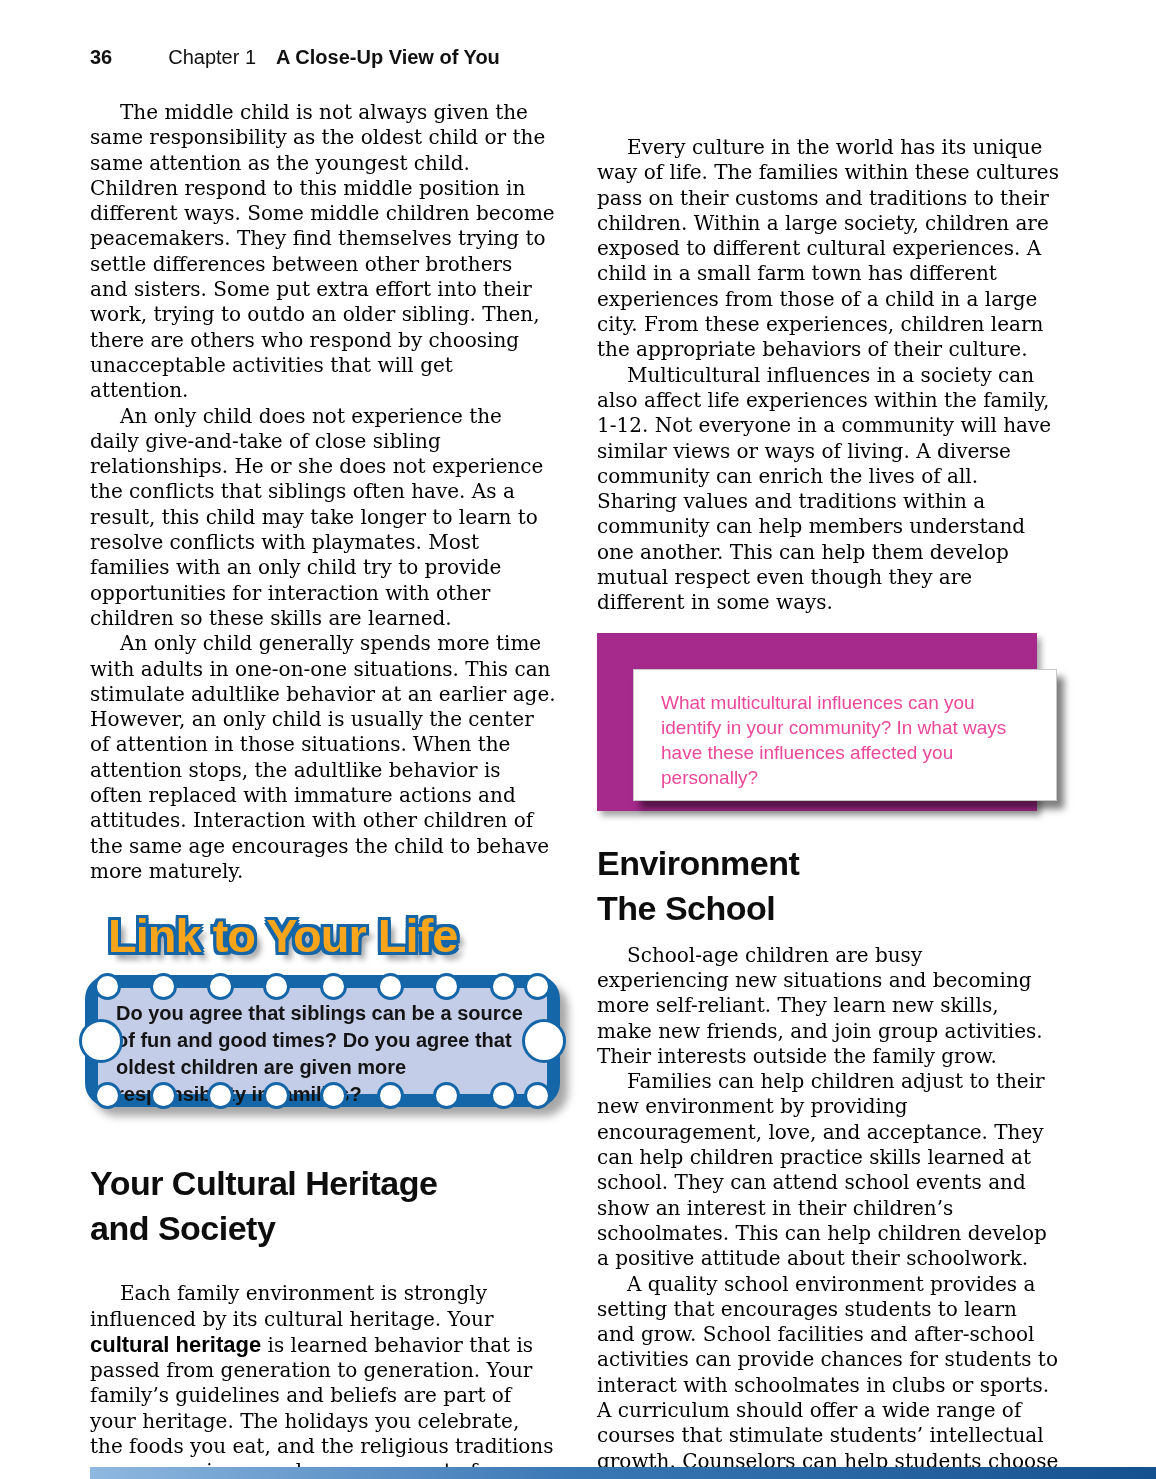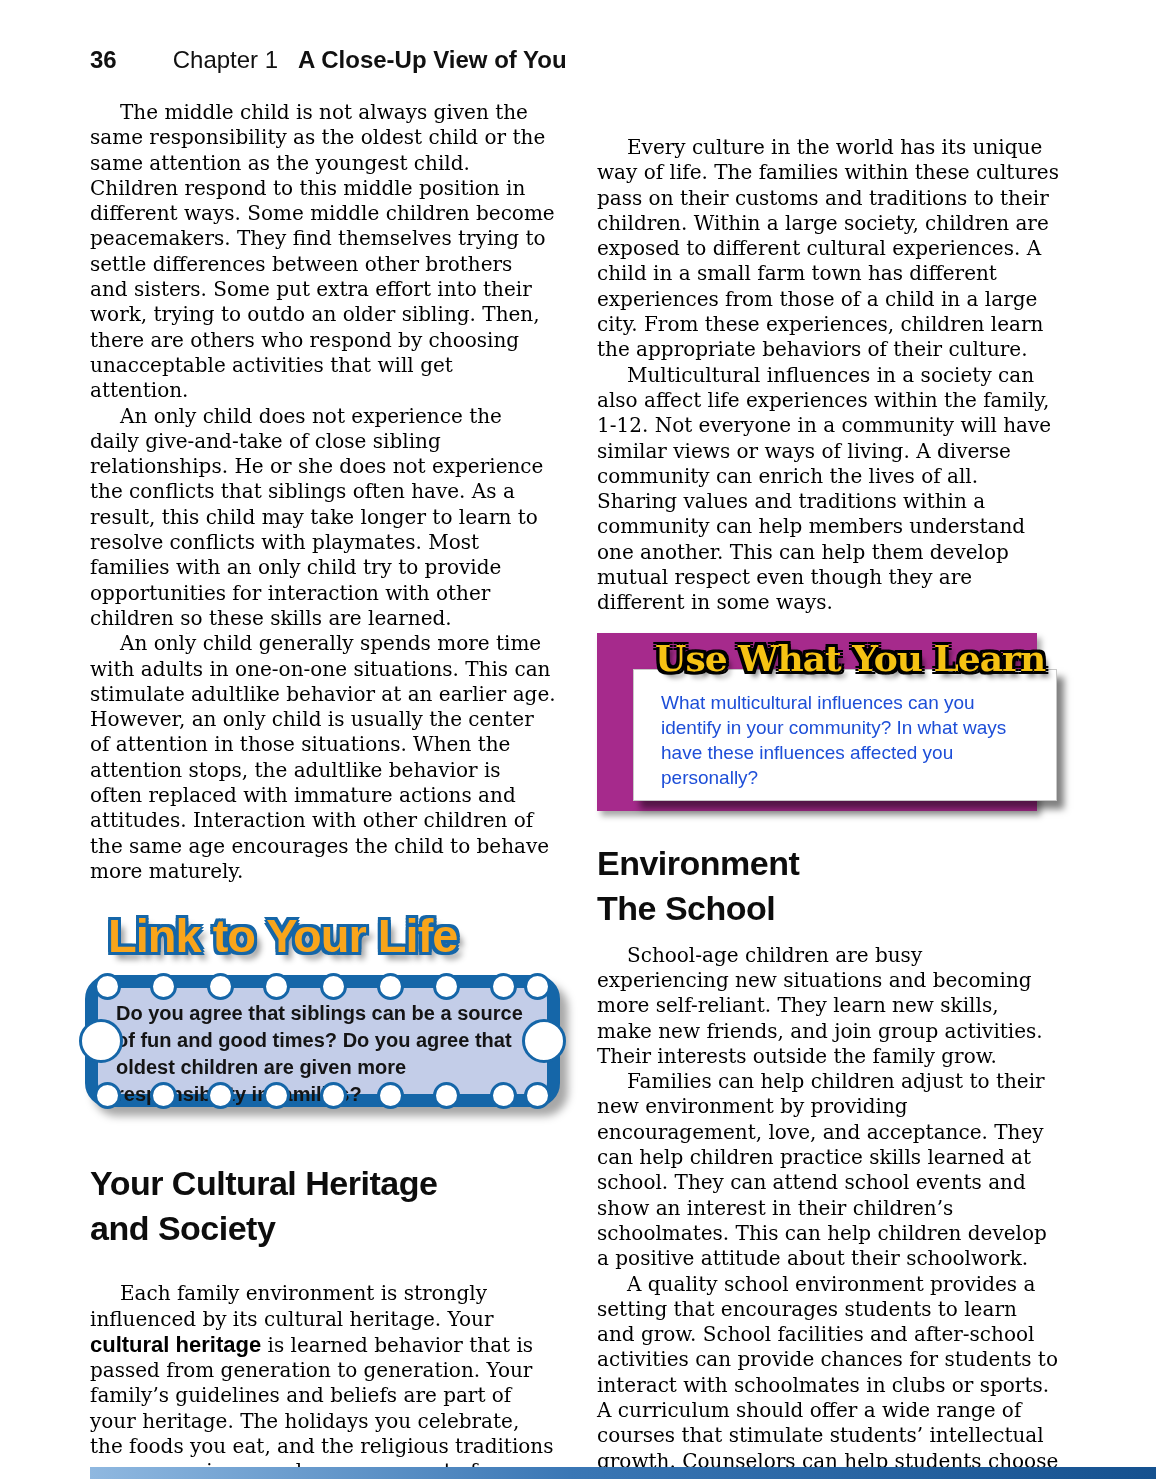--- a/index.html
+++ b/index.html
@@ -1,21 +1,21 @@
 <!DOCTYPE html>
 <html><head>
 <meta charset="utf-8">
 <style>
   html,body{margin:0;padding:0;background:#ffffff;}
   .page{position:relative;width:1156px;height:1479px;background:#ffffff;overflow:hidden;
         font-family:"DejaVu Serif", "Liberation Serif", serif;color:#1a1a1a;}
 
   
   .hdr{position:absolute;left:90px;top:46px;font-family:"Liberation Sans",sans-serif;
-       font-size:24px;color:#111;white-space:nowrap;}
+       font-size:20px;color:#111;white-space:nowrap;}
   .hdr .pgnum{font-weight:bold;}
   .hdr .chap{margin-left:56px;font-weight:normal;}
   .hdr .chaptitle{margin-left:20px;font-weight:bold;}
 
   
   .col{position:absolute;top:100px;}
   .col-left{left:90px;width:466px;}
   .col-right{left:597px;width:462px;margin-top:35px;}
   p.body{margin:0;font-size:20px;line-height:25.3px;text-indent:30px;color:#000000;}
   p.body b{font-family:"Liberation Sans",sans-serif;font-size:22px;font-weight:bold;}
@@ -51,21 +51,21 @@
   .use-magenta{position:absolute;left:0;top:0;width:440px;height:178px;background:#A62A8C;
       box-shadow:4px 5px 6px rgba(0,0,0,0.35);}
   .use-white{position:absolute;left:36px;top:36px;width:422px;height:130px;background:#ffffff;
       border:1px solid #c8c8c8;box-shadow:7px 8px 7px rgba(0,0,0,0.5);}
   .use-title{position:absolute;left:58px;top:3px;width:370px;text-align:center;z-index:2;
       font-family:"DejaVu Serif",serif;font-weight:bold;font-size:36px;line-height:44px;
       letter-spacing:-1px;color:#F5C213;white-space:nowrap;
       text-shadow:-3px -3px 0 #000,3px -3px 0 #000,-3px 3px 0 #000,3px 3px 0 #000,
         -3px 0 0 #000,3px 0 0 #000,0 -3px 0 #000,0 3px 0 #000,5px 6px 5px rgba(0,0,0,0.5);}
   .use-body{position:absolute;left:64px;top:57px;width:360px;margin:0;z-index:2;
-      font-family:"Liberation Sans",sans-serif;font-size:19px;line-height:25px;color:#1d4ed8;}
+      font-family:"Liberation Sans",sans-serif;font-size:19px;line-height:25px;color:#ec4899;}
 
   
   .bottom-bar{position:absolute;left:90px;right:0;bottom:0;height:12px;
       background:linear-gradient(90deg,#8FB8E0 0%,#3A77B5 45%,#15518F 100%);}
 </style>
 </head>
 <body>
 
 <div class="page">
 
@@ -113,21 +113,20 @@
     <p class="body"><span>Each family environment is strongly influenced by its cultural heritage. Your </span><b>cultural heritage</b><span> is learned behavior that is passed from generation to generation. Your family’s guidelines and beliefs are part of your heritage. The holidays you celebrate, the foods you eat, and the religious traditions or ceremonies you observe are part of your culture.</span></p>
   </div>
 
   <div class="col col-right">
     <p class="body">Every culture in the world has its unique way of life. The families within these cultures pass on their customs and traditions to their children. Within a large society, children are exposed to different cultural experiences. A child in a small farm town has different experiences from those of a child in a large city. From these experiences, children learn the appropriate behaviors of their culture.</p>
     <p class="body">Multicultural influences in a society can also affect life experiences within the family, 1-12. Not everyone in a community will have similar views or ways of living. A diverse community can enrich the lives of all. Sharing values and traditions within a community can help members understand one another. This can help them develop mutual respect even though they are different in some ways.</p>
 
     <div class="use-feature">
       <div class="use-magenta"></div>
       <div class="use-white"></div>
-      <div class="use-title">Use What You Learn</div>
       <p class="use-body">What multicultural influences can you identify in your community? In what ways have these influences affected you personally?</p>
     </div>
 
     <div class="h2 h2-right">
       <div>Environment</div>
       <div>The School</div>
     </div>
 
     <p class="body">School-age children are busy experiencing new situations and becoming more self-reliant. They learn new skills, make new friends, and join group activities. Their interests outside the family grow.</p>
     <p class="body">Families can help children adjust to their new environment by providing encouragement, love, and acceptance. They can help children practice skills learned at school. They can attend school events and show an interest in their children’s schoolmates. This can help children develop a positive attitude about their schoolwork.</p>

